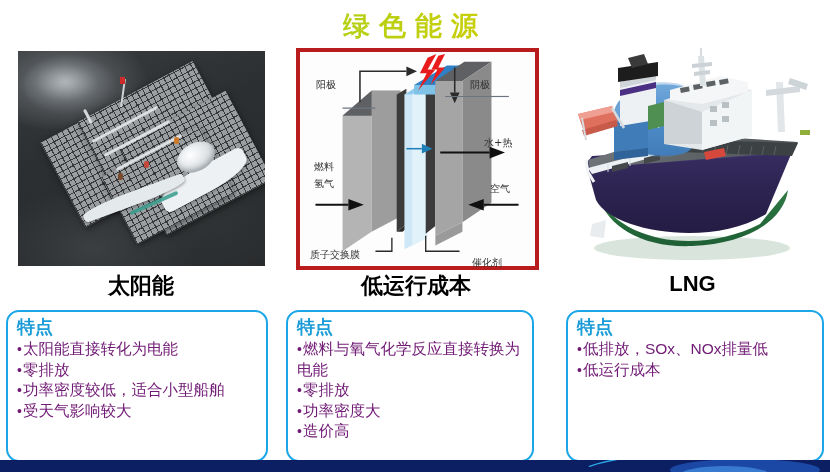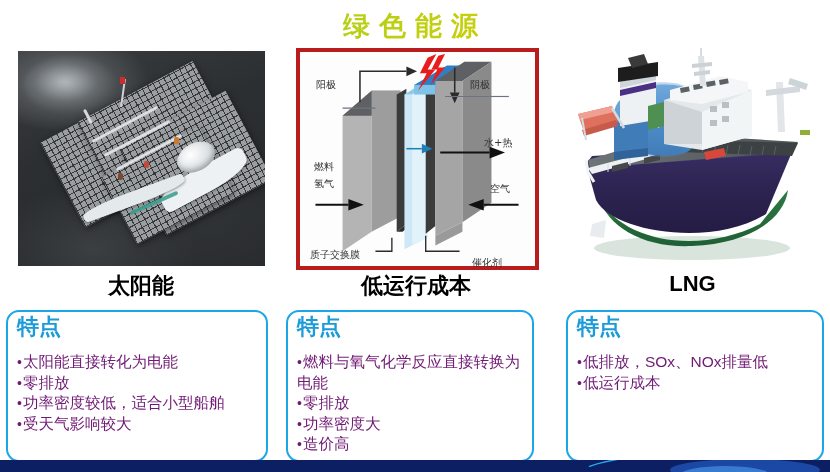--- a/index.html
+++ b/index.html
@@ -128,22 +128,22 @@
   
   .card{
     position:absolute; top:310px; height:152px;
     background:#ffffff; border:2.5px solid #1ba6e8; border-radius:13px;
     padding:5px 7px 4px 9px;
   }
   .card1{ left:6px; width:262px; }
   .card2{ left:286px; width:248px; }
   .card3{ left:566px; width:258px; }
   .card-head{
-    font-size:22px; font-weight:bold; color:#1b9bd8;
-    line-height:20px; margin-bottom:15px;
+    font-size:18px; font-weight:bold; color:#1b9bd8;
+    line-height:20px; margin-bottom:2px;
   }
   .bullets{ list-style:none; }
   .bullets li{
     font-size:15.5px; color:#701a75; line-height:20.5px;
     font-weight:500; text-indent:0; padding-left:0;
   }
   .bullets li::before{ content:"\2022"; margin-right:1px; font-size:14px; }
 
   
   .footer{

